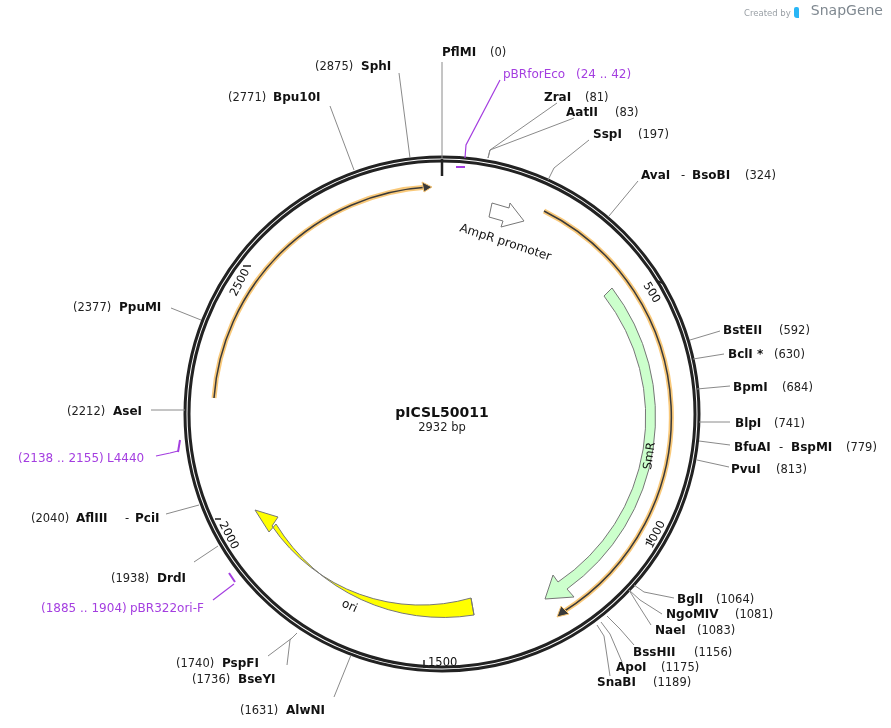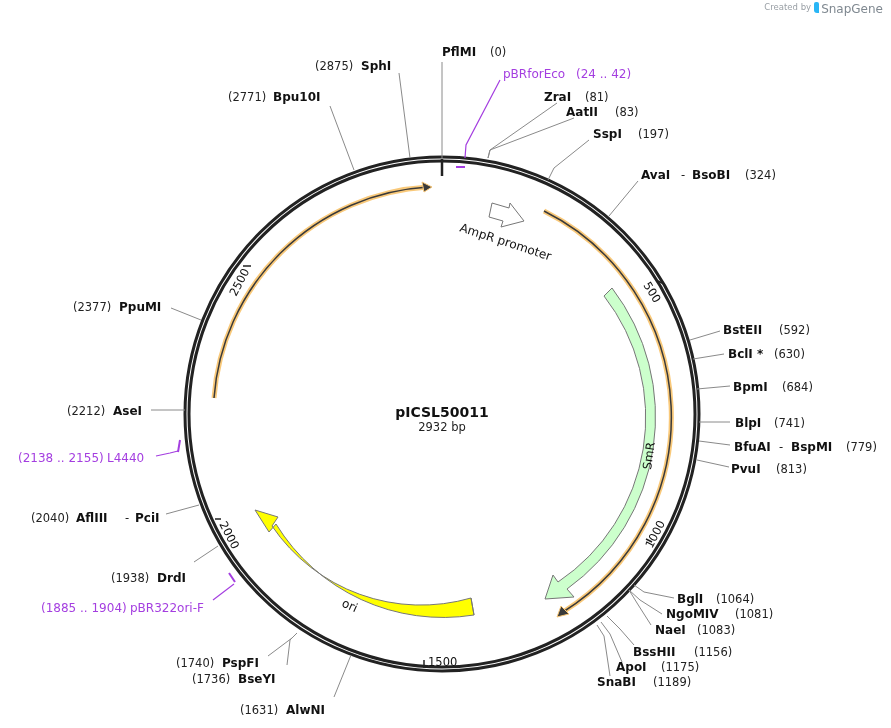--- a/index.html
+++ b/index.html
@@ -7,22 +7,22 @@
          font-family: "DejaVu Sans", "Liberation Sans", sans-serif; }
   #map { position: absolute; left: 0; top: 0; }
   .enz { font-family: "DejaVu Sans", sans-serif; font-size: 12px; font-weight: bold; fill: #111; }
   .pos { font-family: "DejaVu Sans", sans-serif; font-size: 11.5px; fill: #222; }
   .primer { font-family: "DejaVu Sans", sans-serif; font-size: 12px; fill: #a43ee0; }
   .tick-lbl { font-family: "DejaVu Sans", sans-serif; font-size: 11.5px; fill: #111; }
   .feat-lbl { font-family: "DejaVu Sans", sans-serif; font-size: 12px; fill: #111; }
   .title { font-family: "DejaVu Sans", sans-serif; font-size: 14px; font-weight: bold; fill: #111; }
   .sub { font-family: "DejaVu Sans", sans-serif; font-size: 11.5px; fill: #222; }
   .credit { position: absolute; right: 8px; top: 2px; font-family: "DejaVu Sans", sans-serif;
-            font-size: 8.5px; color: #9aa0a6; display: flex; align-items: flex-start; gap: 0; }
-  .credit .brand { font-size: 12px; color: #7f8890; }
+            font-size: 8.5px; color: #9aa0a6; display: flex; align-items: flex-end; gap: 0; }
+  .credit .brand { font-size: 14px; color: #7f8890; margin-left: 10px; }
   .credit .logo { display: inline-block; width: 5px; height: 11px; background: #29b6f6; border-radius: 2px 2px 0 3px; margin: 0 2px 0 3px; }
 </style>
 </head>
 <body>
 
 <div class="credit">
   <span>Created by</span>
   <span class="logo"></span>
   <span class="brand">SnapGene</span>
 </div>

